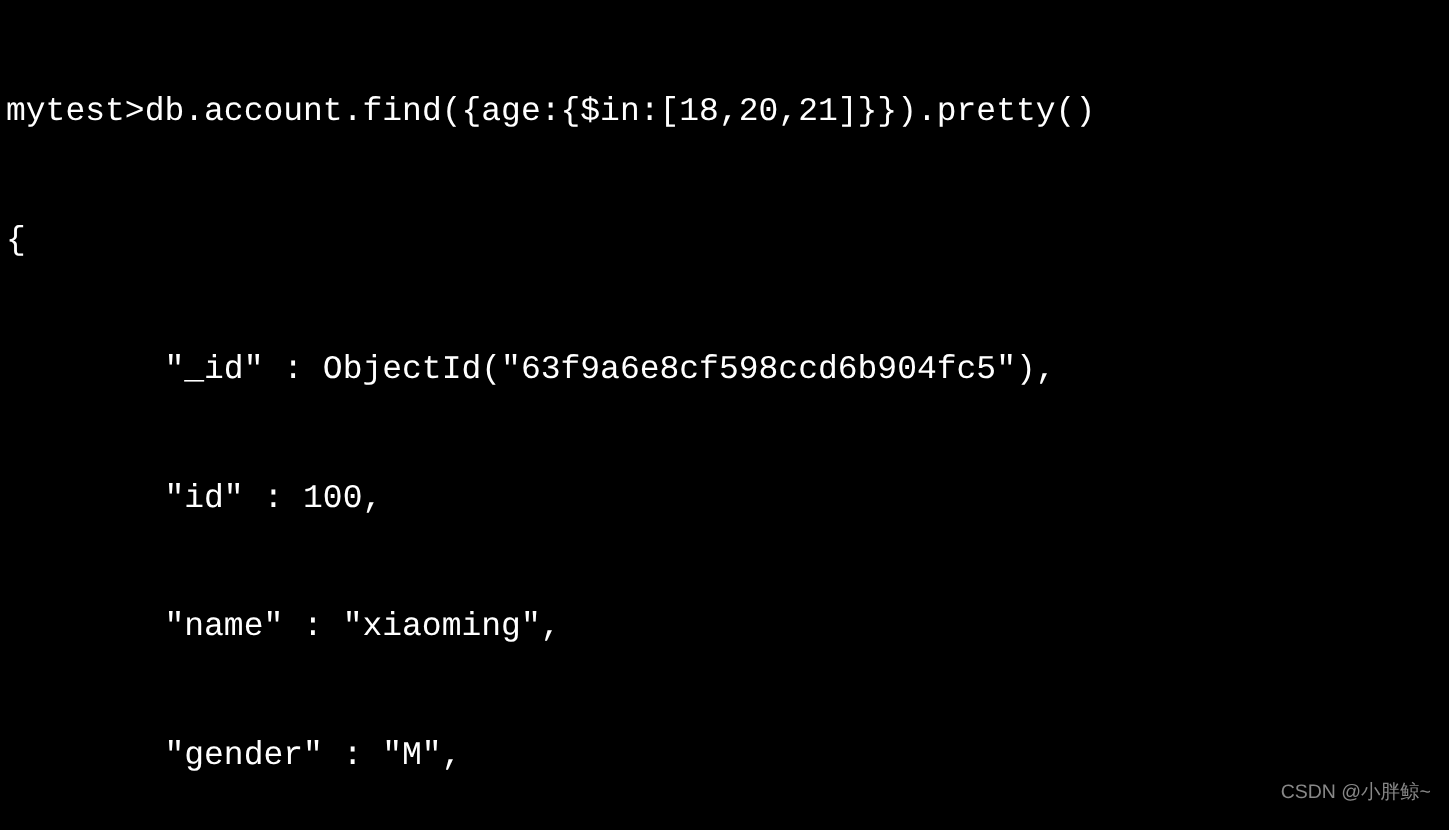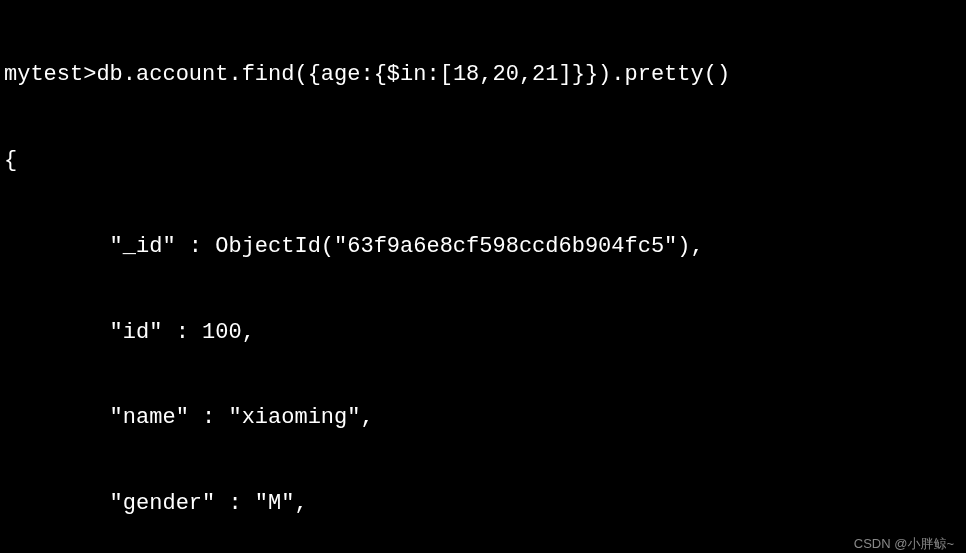--- a/index.html
+++ b/index.html
@@ -17,21 +17,21 @@
       width: 966px;
       height: 553px;
       position: relative;
       overflow: hidden;
     }
     .terminal {
       white-space: pre;
     }
     .watermark {
       position: absolute;
-      bottom: 0;
+      bottom: 16px;
       right: 12px;
       font-size: 13px;
       color: #888888;
       font-family: sans-serif;
     }
   </style>
 </head>
 <body>
 
 <div class="terminal">

